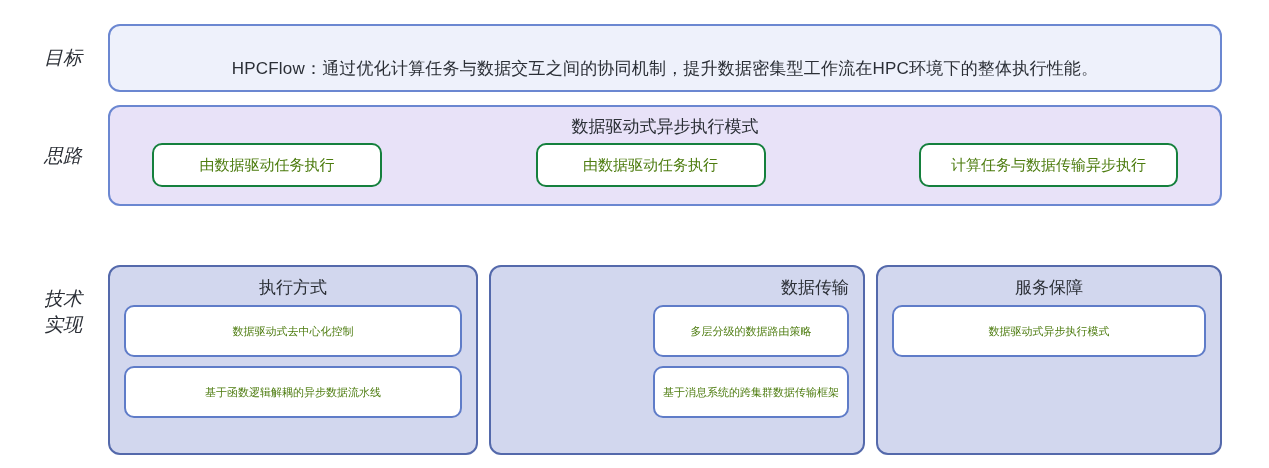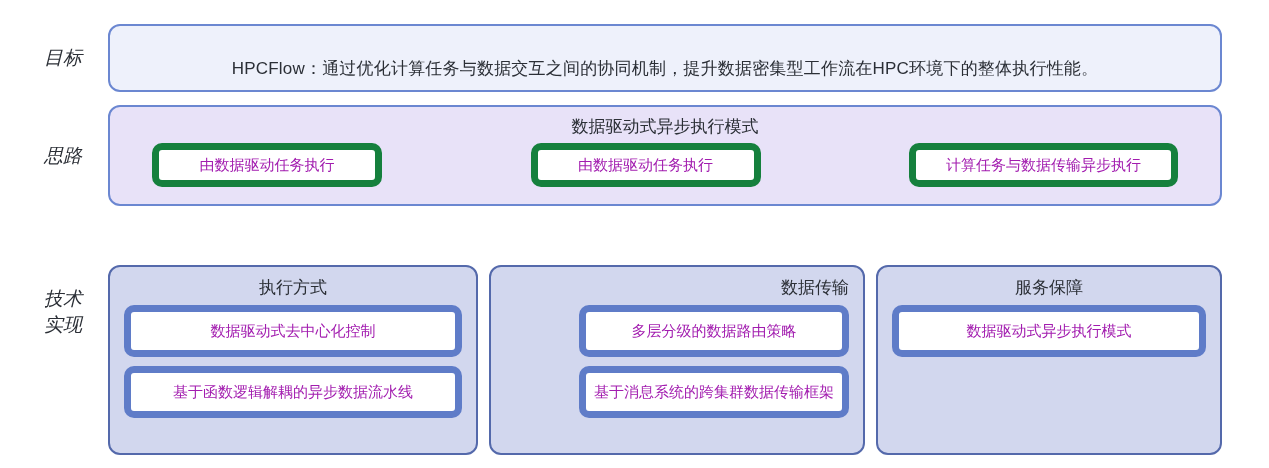--- a/index.html
+++ b/index.html
@@ -87,28 +87,28 @@
   }
   .approach-items {
     flex: 1 1 auto;
     display: flex;
     align-items: center;
     justify-content: space-between;
     padding: 0 30px 2px 30px;
   }
   .pill {
     background: #ffffff;
-    border: 7px solid #15803d;
+    border: 2px solid #15803d;
     border-radius: 10px;
     height: 44px;
     display: flex;
     align-items: center;
     justify-content: center;
     font-size: 15px;
-    color: #a21caf;
+    color: #4d7c0f;
     box-sizing: border-box;
     white-space: nowrap;
   }
   .approach-items .pill { padding: 0 30px; min-width: 230px; }
 
   
   .row-tech { height: 190px; align-items: stretch; }
   .row-tech .row-label {
     display: flex;
     flex-direction: column;
@@ -143,21 +143,21 @@
   .tech-items {
     display: flex;
     flex-direction: column;
     gap: 9px;
     padding-top: 2px;
   }
   .tech-items .pill {
     height: 52px;
     width: 100%;
     padding: 0 8px;
-    font-size: 15px;
+    font-size: 11px;
     border-color: #5f7cc8;
   }
 </style>
 </head>
 <body>
 
 <div id="diagram">
 
   <div class="row row-objective">
     <div class="row-label">目标</div>

